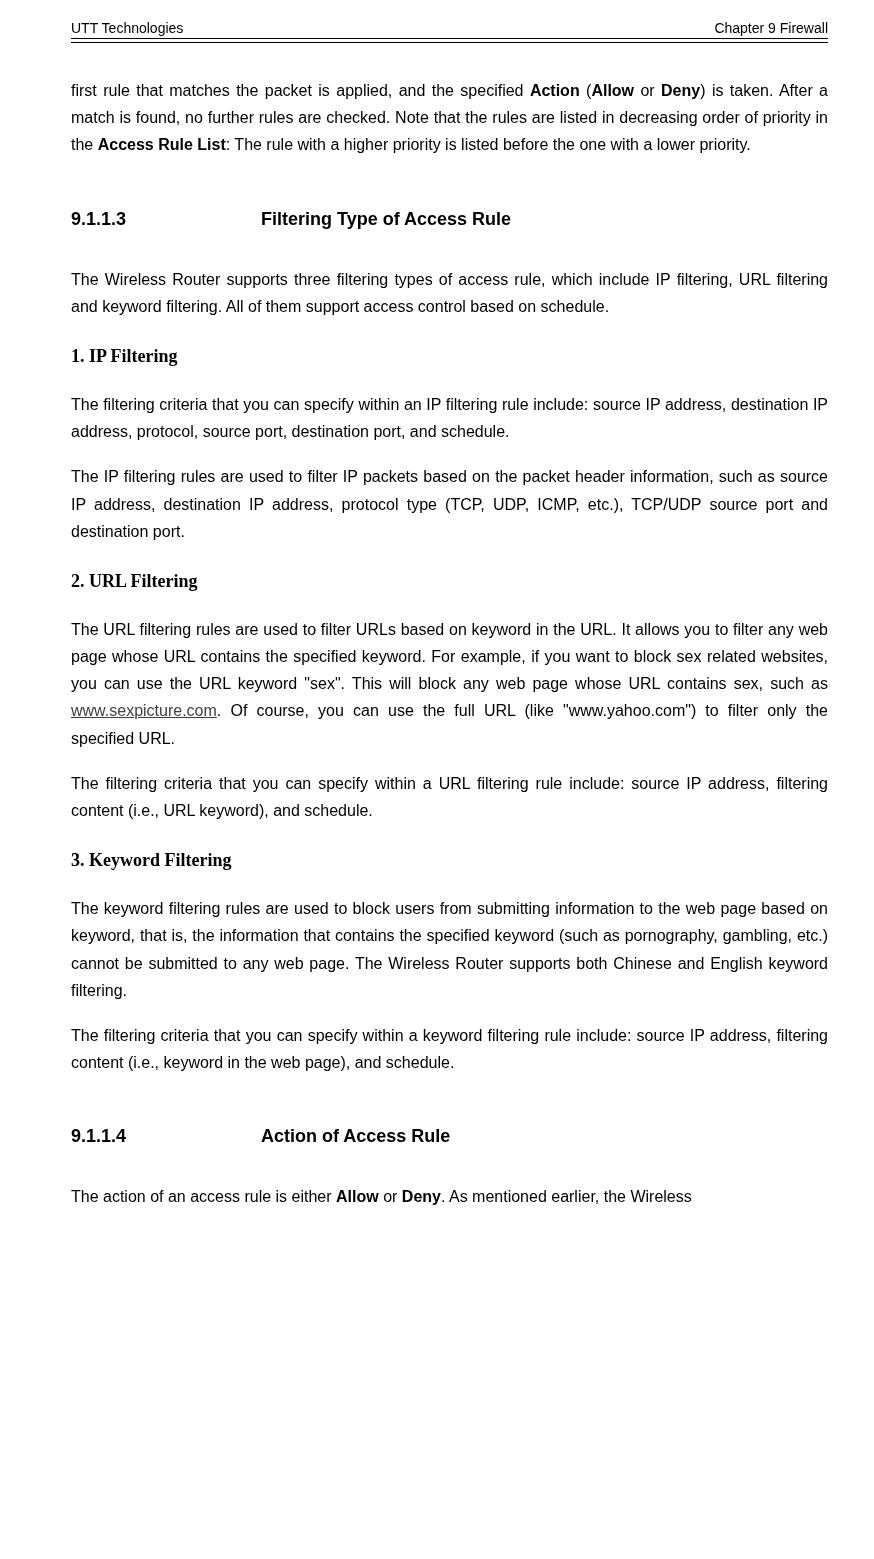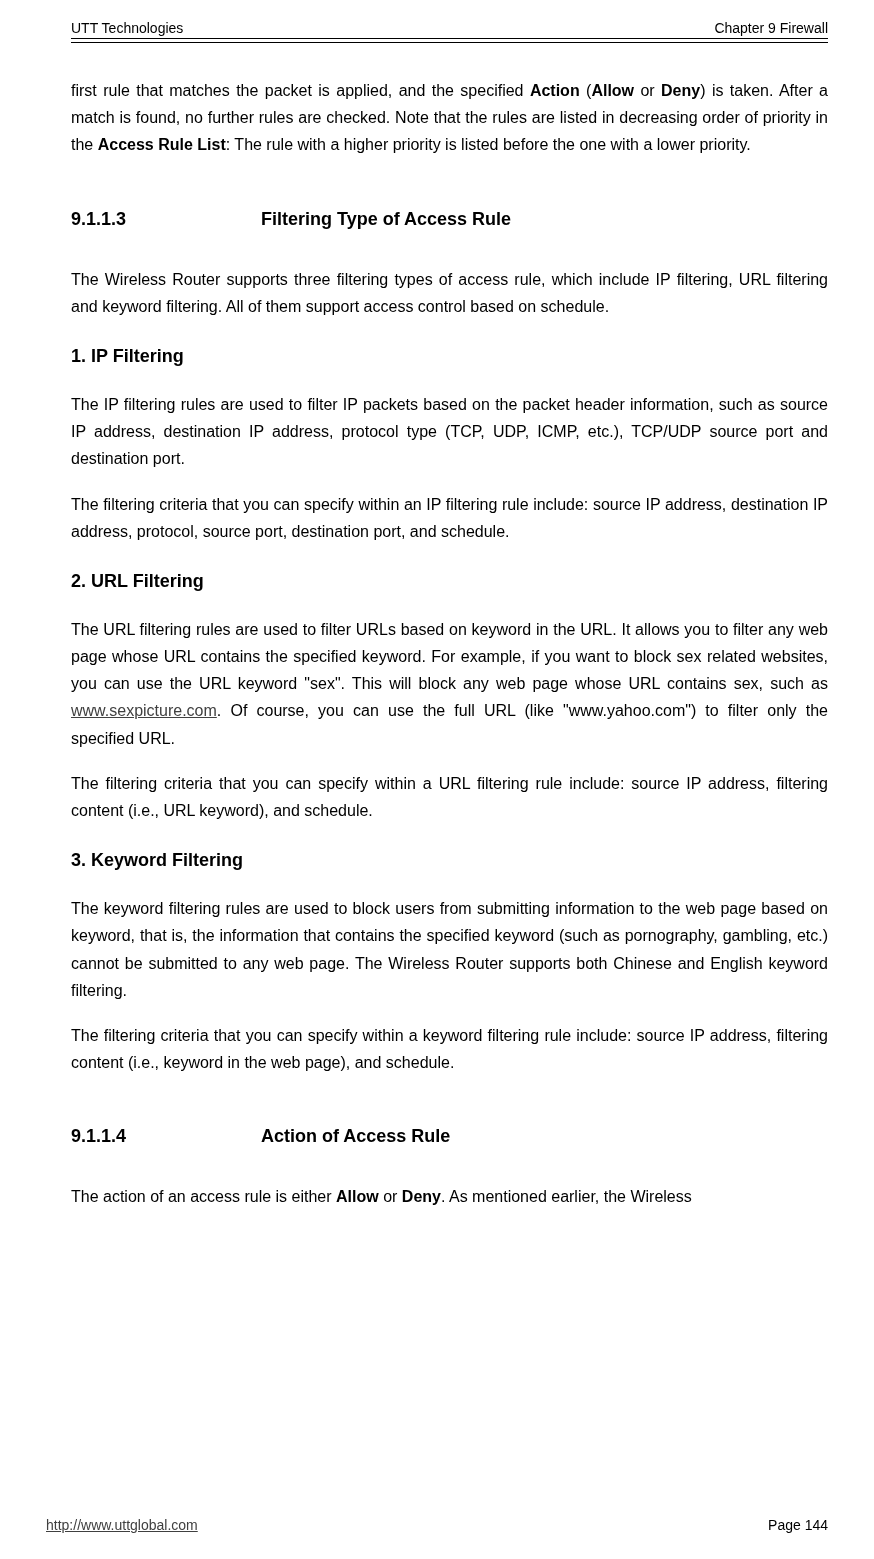--- a/index.html
+++ b/index.html
@@ -41,20 +41,21 @@
     margin-top: 50px;
     margin-bottom: 36px;
     display: flex;
   }
   .h3-num { width: 190px; }
   .h4 {
     font-size: 18px;
     font-weight: bold;
     margin-top: 26px;
     margin-bottom: 24px;
+    font-family: Liberation Serif, serif;
   }
   .link {
     color: #404040;
     text-decoration: underline;
   }
   .footer-row {
     position: absolute;
     bottom: 26px;
     left: 46px;
     right: 46px;
@@ -79,40 +80,36 @@
   </div>
 
   <div class="h3">
     <span class="h3-num">9.1.1.3</span>
     <span>Filtering Type of Access Rule</span>
   </div>
 
   <div class="body-text">The Wireless Router supports three filtering types of access rule, which include IP filtering, URL filtering and keyword filtering. All of them support access control based on schedule.</div>
 
   <div class="h4">1.   IP Filtering</div>
+  <div class="body-text">The filtering criteria that you can specify within an IP filtering rule include: source IP address, destination IP address, protocol, source port, destination port, and schedule.</div>
   <div class="body-text">The IP filtering rules are used to filter IP packets based on the packet header information, such as source IP address, destination IP address, protocol type (TCP, UDP, ICMP, etc.), TCP/UDP source port and destination port.</div>
-  <div class="body-text">The filtering criteria that you can specify within an IP filtering rule include: source IP address, destination IP address, protocol, source port, destination port, and schedule.</div>
 
   <div class="h4">2.   URL Filtering</div>
   <div class="body-text">
     <span>The URL filtering rules are used to filter URLs based on keyword in the URL. It allows you to filter any web page whose URL contains the specified keyword. For example, if you want to block sex related websites, you can use the URL keyword "sex". This will block any web page whose URL contains sex, such as </span><a class="link">www.sexpicture.com</a><span>. Of course, you can use the full URL (like "www.yahoo.com") to filter only the specified URL.</span>
   </div>
   <div class="body-text">The filtering criteria that you can specify within a URL filtering rule include: source IP address, filtering content (i.e., URL keyword), and schedule.</div>
 
   <div class="h4">3.   Keyword Filtering</div>
   <div class="body-text">The keyword filtering rules are used to block users from submitting information to the web page based on keyword, that is, the information that contains the specified keyword (such as pornography, gambling, etc.) cannot be submitted to any web page. The Wireless Router supports both Chinese and English keyword filtering.</div>
   <div class="body-text">The filtering criteria that you can specify within a keyword filtering rule include: source IP address, filtering content (i.e., keyword in the web page), and schedule.</div>
 
   <div class="h3">
     <span class="h3-num">9.1.1.4</span>
     <span>Action of Access Rule</span>
   </div>
 
   <div class="body-text">
     The action of an access rule is either <b>Allow</b> or <b>Deny</b>. As mentioned earlier, the Wireless
   </div>
 
-  <div class="footer-row">
-    <a class="link">http://www.uttglobal.com</a>
-    <span>Page 144</span>
-  </div>
 
 </div>
 
 </body></html>

